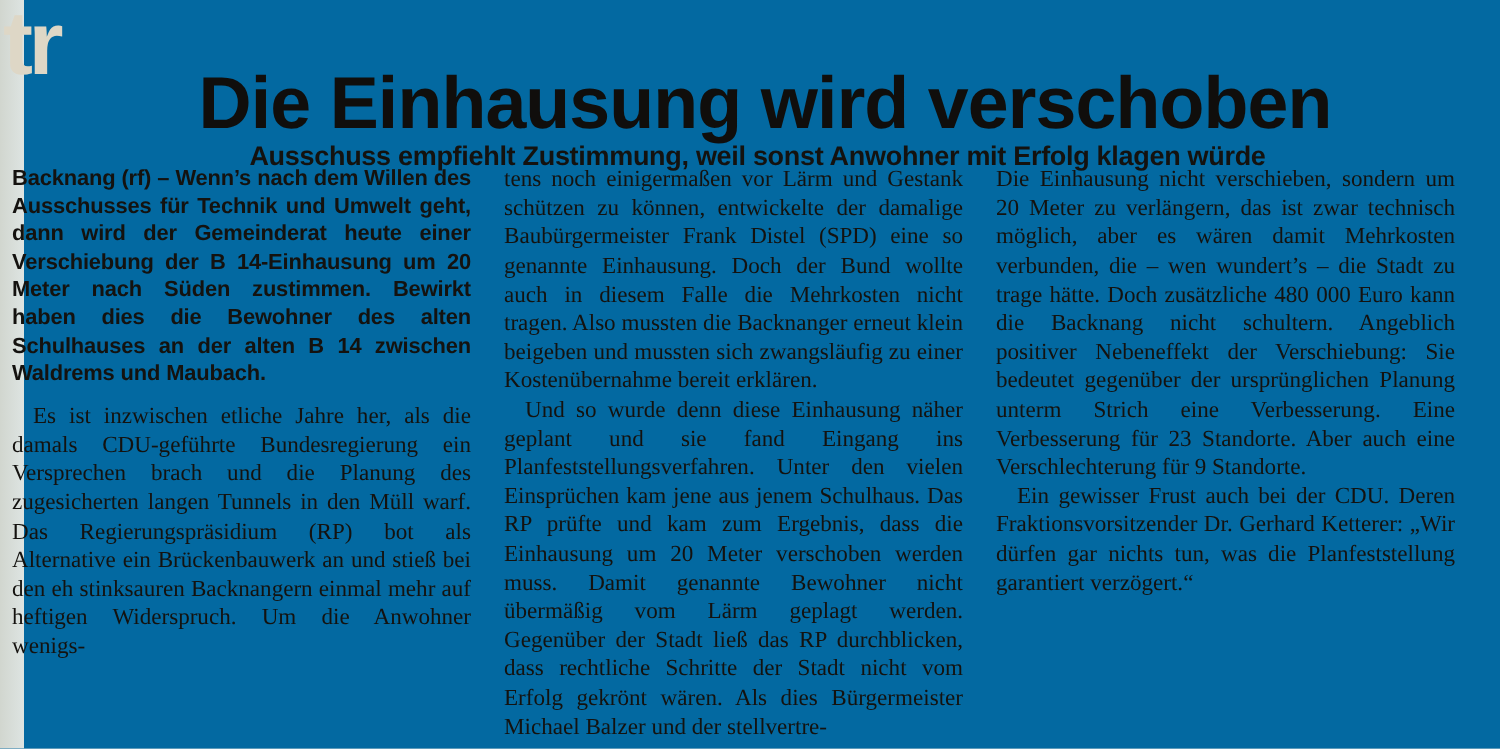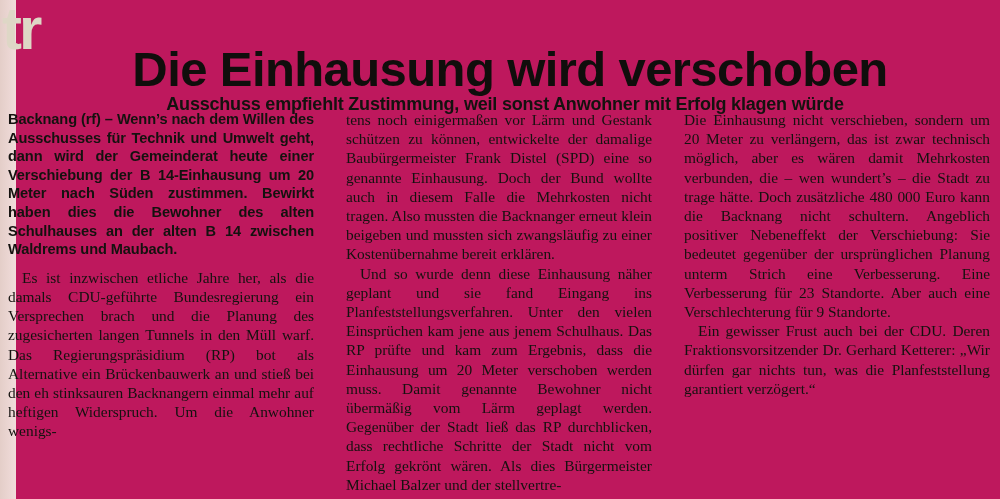--- a/index.html
+++ b/index.html
@@ -11,21 +11,21 @@
     height: 499px;
     background: #f5f1e8;
     font-family: "Liberation Serif", serif;
     color: #14120f;
     overflow: hidden;
     position: relative;
   }
   .page {
     position: absolute;
     inset: 0;
-    background: #be185d;
+    background: #0369a1;
   }
   
   .edge-artifact {
     position: absolute;
     left: 0;
     top: 0;
     width: 16px;
     height: 499px;
     background: linear-gradient(to right, #e8e2d4, #f6f2e9);
     opacity: .9;
@@ -68,21 +68,21 @@
     letter-spacing: -0.2px;
     color: #14120f;
   }
   .columns {
     position: absolute;
     left: 8px;
     top: 110px;
     width: 988px;
     height: 386px;
     display: flex;
-    gap: 32px;
+    gap: 22px;
   }
   .col {
     width: 306px;
     font-size: 15.4px;
     line-height: 19.2px;
     text-align: justify;
     text-justify: inter-word;
     hyphens: auto;
     -webkit-hyphens: auto;
   }

